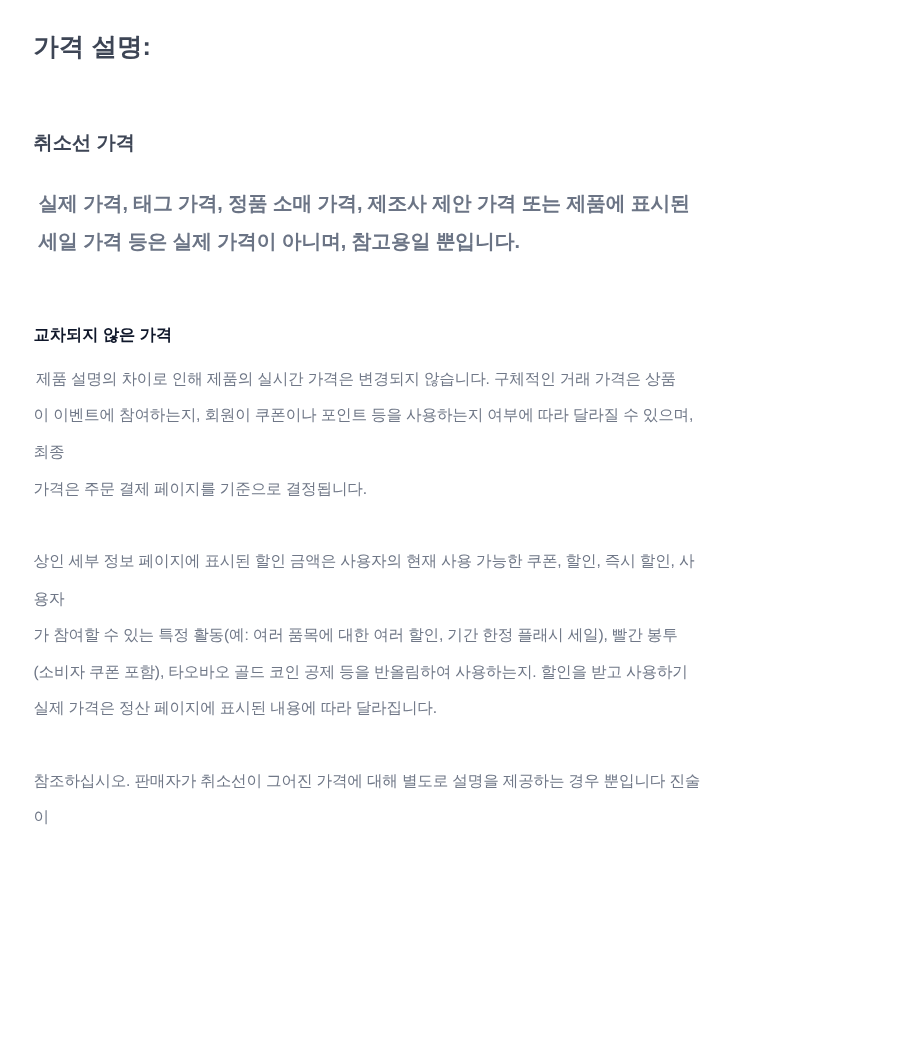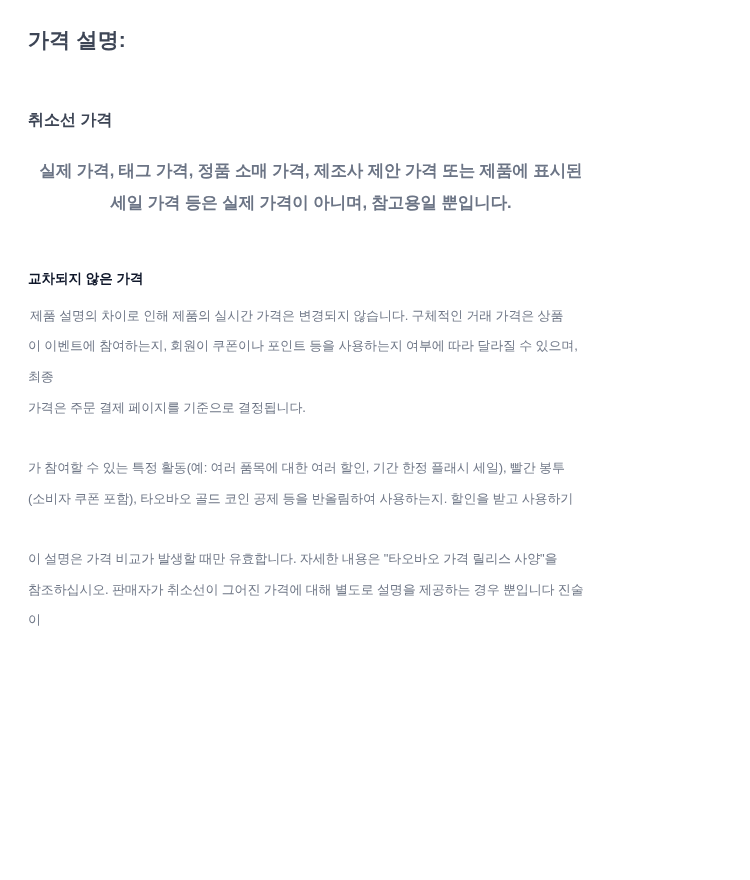--- a/index.html
+++ b/index.html
@@ -39,21 +39,20 @@
     margin: 56px 0 0 0;
     line-height: 1.4;
   }
   .lead-paragraph {
     font-size: 16.5px;
     font-weight: bold;
     color: #6b7485;
     line-height: 1.95;
     margin: 22px 0 0 4px;
     letter-spacing: -0.1px;
-    text-align: center;
   }
   .sub-heading {
     font-size: 13.5px;
     font-weight: bold;
     color: #0f172a;
     margin: 52px 0 0 0;
     line-height: 1.4;
   }
   .body-block {
     margin-top: 12px;
@@ -87,23 +86,24 @@
   <div class="section">
     <h3 class="sub-heading">교차되지 않은 가격</h3>
 
     <div class="body-block">
       <p class="indent-1">제품 설명의 차이로 인해 제품의 실시간 가격은 변경되지 않습니다. 구체적인 거래 가격은 상품</p>
       <p>이 이벤트에 참여하는지, 회원이 쿠폰이나 포인트 등을 사용하는지 여부에 따라 달라질 수 있으며, 최종</p>
       <p>가격은 주문 결제 페이지를 기준으로 결정됩니다.</p>
     </div>
 
     <div class="body-block gap-top">
+      <p>상인 세부 정보 페이지에 표시된 할인 금액은 사용자의 현재 사용 가능한 쿠폰, 할인, 즉시 할인, 사용자</p>
       <p>가 참여할 수 있는 특정 활동(예: 여러 품목에 대한 여러 할인, 기간 한정 플래시 세일), 빨간 봉투</p>
       <p>(소비자 쿠폰 포함), 타오바오 골드 코인 공제 등을 반올림하여 사용하는지. 할인을 받고 사용하기</p>
+      <p>실제 가격은 정산 페이지에 표시된 내용에 따라 달라집니다.</p>
     </div>
 
     <div class="body-block gap-top">
-      <p>이 설명은 가격 비교가 발생할 때만 유효합니다. 자세한 내용은 "타오바오 가격 릴리스 사양"을</p>
       <p>참조하십시오. 판매자가 취소선이 그어진 가격에 대해 별도로 설명을 제공하는 경우 뿐입니다 진술이</p>
     </div>
   </div>
 
 </div>
 
 </body></html>

